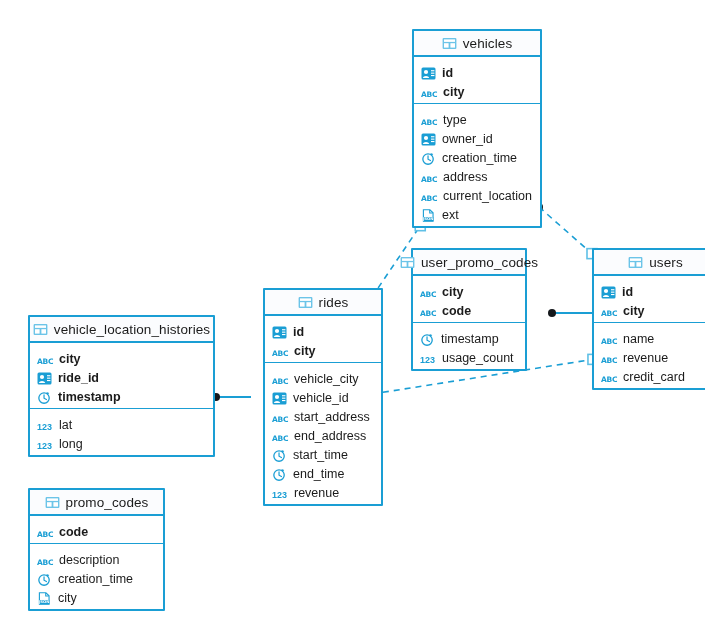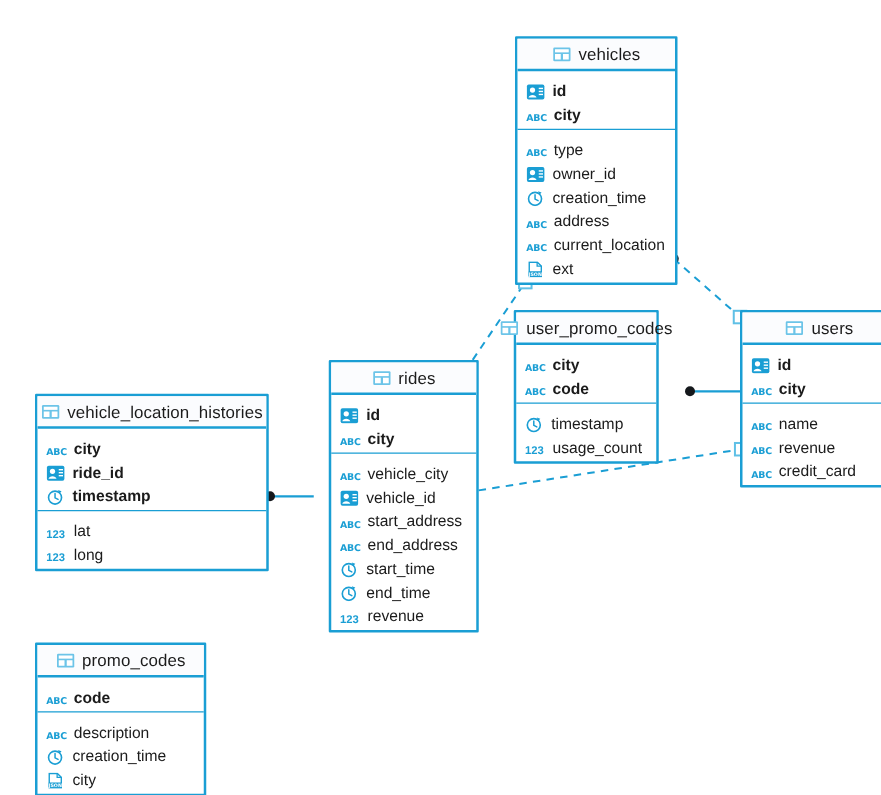--- a/index.html
+++ b/index.html
@@ -431,21 +431,21 @@
         <div class="field">
           <span class="num-ico">123</span>
           <span class="field-name">lat</span>
         </div>
         <div class="field">
           <span class="num-ico">123</span>
           <span class="field-name">long</span>
         </div>
       </div>
     </div>
-    <div class="entity" style="left: 28px; top: 514px; width: 137px;">
+    <div class="entity" style="left: 28px; top: 488px; width: 137px;">
       <div class="entity-header">
         <span class="ico">
           <svg width="15" height="13" viewBox="0 0 15 13">
             <rect x="0.6" y="1" width="13.8" height="11" rx="1" fill="#6cc4e8"></rect>
             <rect x="2" y="2.4" width="11" height="2.5" fill="#ffffff"></rect>
             <rect x="2" y="6.2" width="4.6" height="4.4" fill="#ffffff"></rect>
             <rect x="8.4" y="6.2" width="4.6" height="4.4" fill="#ffffff"></rect>
           </svg>
         </span>
         <span class="entity-title">promo_codes</span>

